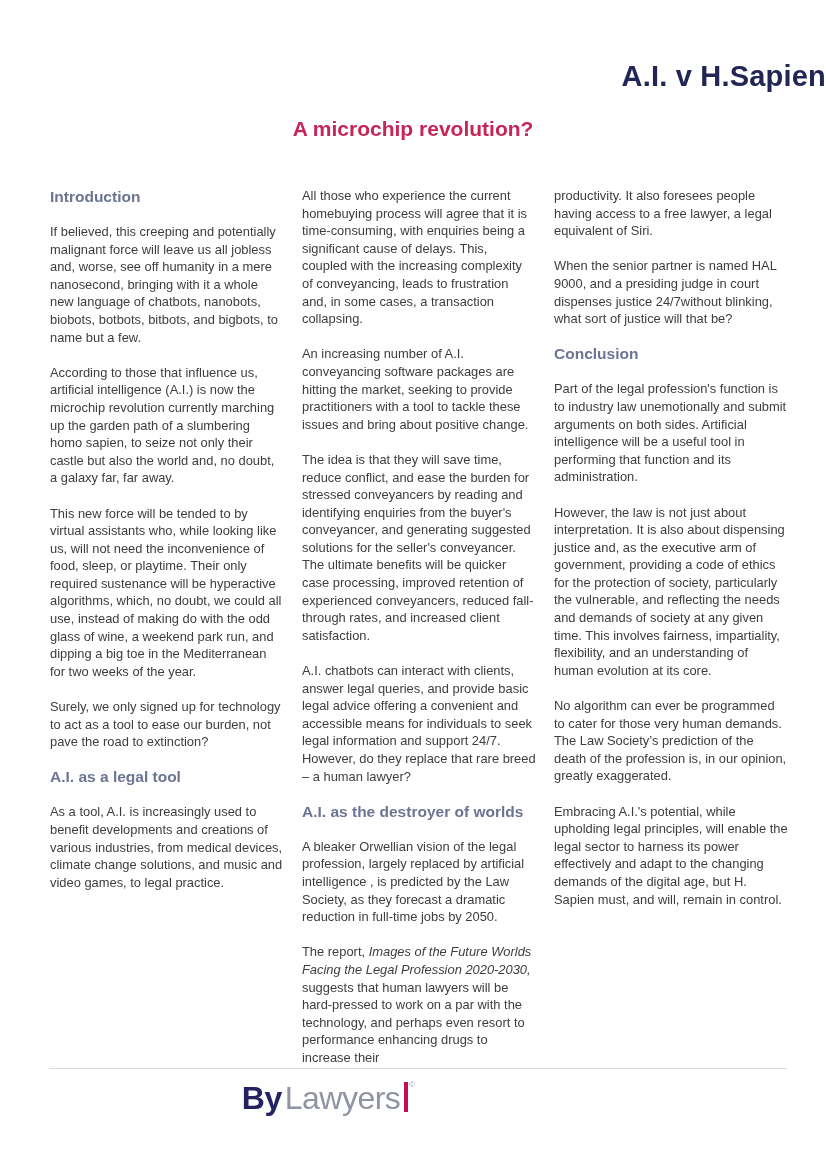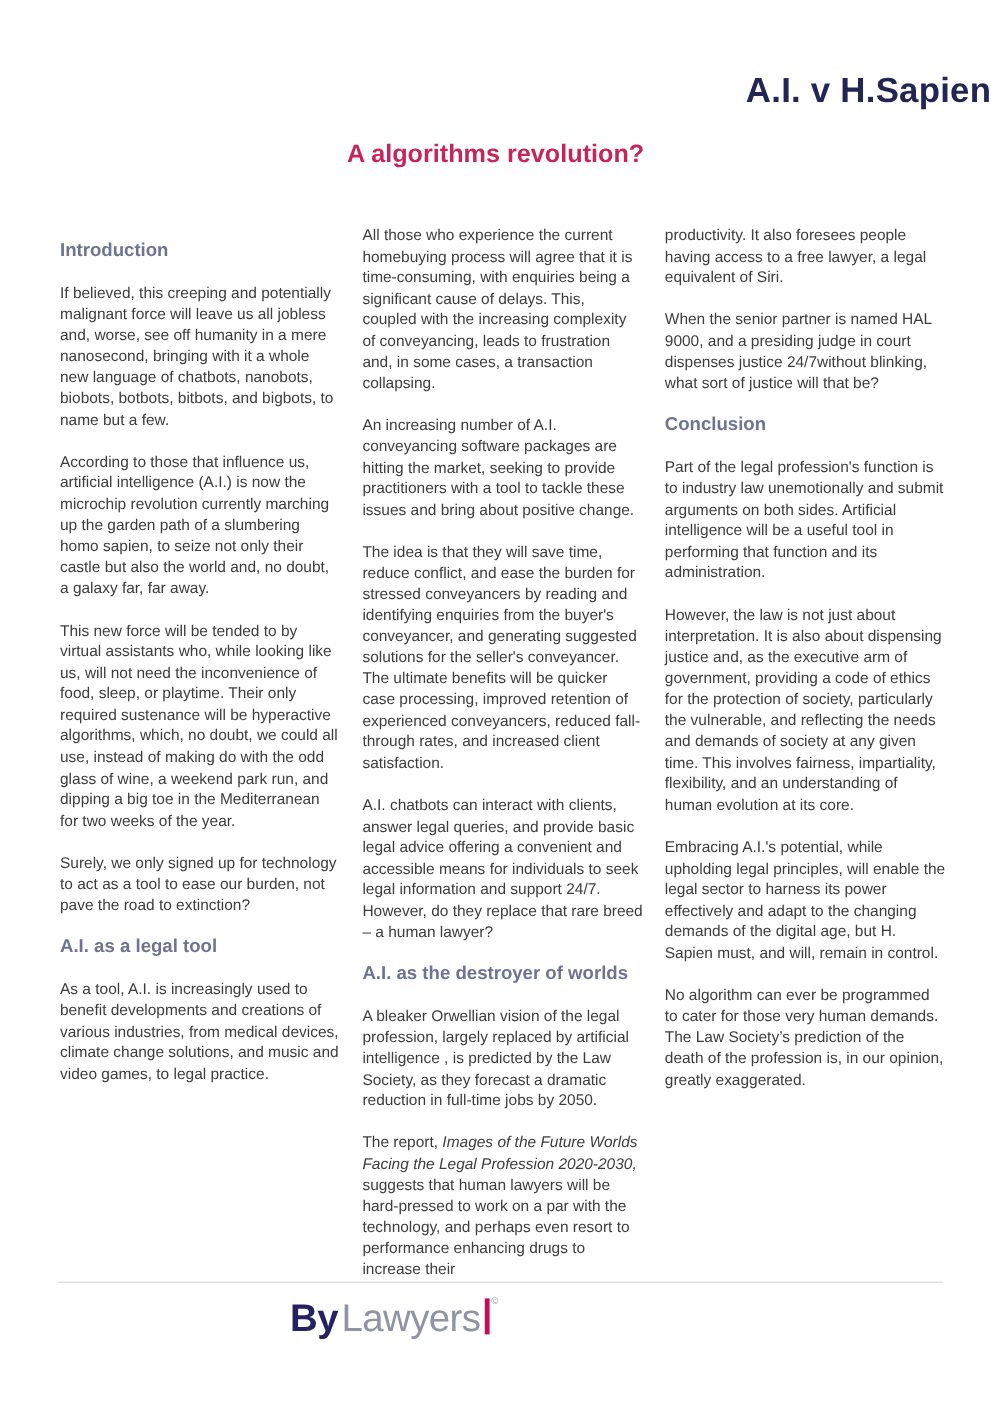--- a/index.html
+++ b/index.html
@@ -34,21 +34,21 @@
     height: 882px;
     overflow: hidden;
   }
   .col { flex: 1 1 0; min-width: 0; }
   .heading {
     font-size: 15.5px;
     font-weight: 700;
     color: #6C7492;
     margin: 4px 0 17px 0;
   }
-  .col .heading:first-child { margin-top: 13px; }
+  .col .heading:first-child { margin-top: 1px; }
   .para {
     font-size: 12.9px;
     line-height: 17.6px;
     color: #3D3D3D;
     margin: 0 0 17.6px 0;
   }
   .para em { font-style: italic; }
   .footer-rule {
     position: absolute;
     left: 49px;
@@ -102,21 +102,21 @@
     color: #B6BAC3;
   }
 </style>
 </head>
 <body>
 
 <div class="page">
 
   <div class="doc-title">A.I. v H.Sapien</div>
 
-  <div class="doc-subtitle">A algorithms revolution?</div>
+  <div class="doc-subtitle">A microchip revolution?</div>
 
   <div class="columns">
       <div class="col">
         <div class="heading">Introduction</div>
         <p class="para">If believed, this creeping and potentially malignant force will leave us all jobless and, worse, see off humanity in a mere nanosecond, bringing with it a whole new language of chatbots, nanobots, biobots, botbots, bitbots, and bigbots, to name but a few.</p>
         <p class="para">According to those that influence us, artificial intelligence (A.I.) is now the microchip revolution currently marching up the garden path of a slumbering homo sapien, to seize not only their castle but also the world and, no doubt, a galaxy far, far away.</p>
         <p class="para">This new force will be tended to by virtual assistants who, while looking like us, will not need the inconvenience of food, sleep, or playtime. Their only required sustenance will be hyperactive algorithms, which, no doubt, we could all use, instead of making do with the odd glass of wine, a weekend park run, and dipping a big toe in the Mediterranean for two weeks of the year.</p>
         <p class="para">Surely, we only signed up for technology to act as a tool to ease our burden, not pave the road to extinction?</p>
         <div class="heading">A.I. as a legal tool</div>
         <p class="para">As a tool, A.I. is increasingly used to benefit developments and creations of various industries, from medical devices, climate change solutions, and music and video games, to legal practice.</p>
@@ -129,22 +129,22 @@
         <div class="heading">A.I. as the destroyer of worlds</div>
         <p class="para">A bleaker Orwellian vision of the legal profession, largely replaced by artificial intelligence , is predicted by the Law Society, as they forecast a dramatic reduction in full-time jobs by 2050.</p>
         <p class="para"><span>The report, </span><em>Images of the Future Worlds Facing the Legal Profession 2020-2030,</em><span> suggests that human lawyers will be hard-pressed to work on a par with the technology, and perhaps even resort to performance enhancing drugs to increase their</span></p>
       </div>
       <div class="col">
         <p class="para">productivity. It also foresees people having access to a free lawyer, a legal equivalent of Siri.</p>
         <p class="para">When the senior partner is named HAL 9000, and a presiding judge in court dispenses justice 24/7without blinking, what sort of justice will that be?</p>
         <div class="heading">Conclusion</div>
         <p class="para">Part of the legal profession's function is to industry law unemotionally and submit arguments on both sides. Artificial intelligence will be a useful tool in performing that function and its administration.</p>
         <p class="para">However, the law is not just about interpretation. It is also about dispensing justice and, as the executive arm of government, providing a code of ethics for the protection of society, particularly the vulnerable, and reflecting the needs and demands of society at any given time. This involves fairness, impartiality, flexibility, and an understanding of human evolution at its core.</p>
+        <p class="para">No algorithm can ever be programmed to cater for those very human demands. The Law Society’s prediction of the death of the profession is, in our opinion, greatly exaggerated.</p>
         <p class="para">Embracing A.I.'s potential, while upholding legal principles, will enable the legal sector to harness its power effectively and adapt to the changing demands of the digital age, but H. Sapien must, and will, remain in control.</p>
-        <p class="para">No algorithm can ever be programmed to cater for those very human demands. The Law Society’s prediction of the death of the profession is, in our opinion, greatly exaggerated.</p>
       </div>
     </div>
 
   <div class="footer-rule"></div>
 
   <div class="footer-logo">
     <span class="logo-by">By</span><span class="logo-lawyers">Lawyers</span><span class="logo-bar"></span><span class="logo-mark">©</span>
   </div>
 
 

